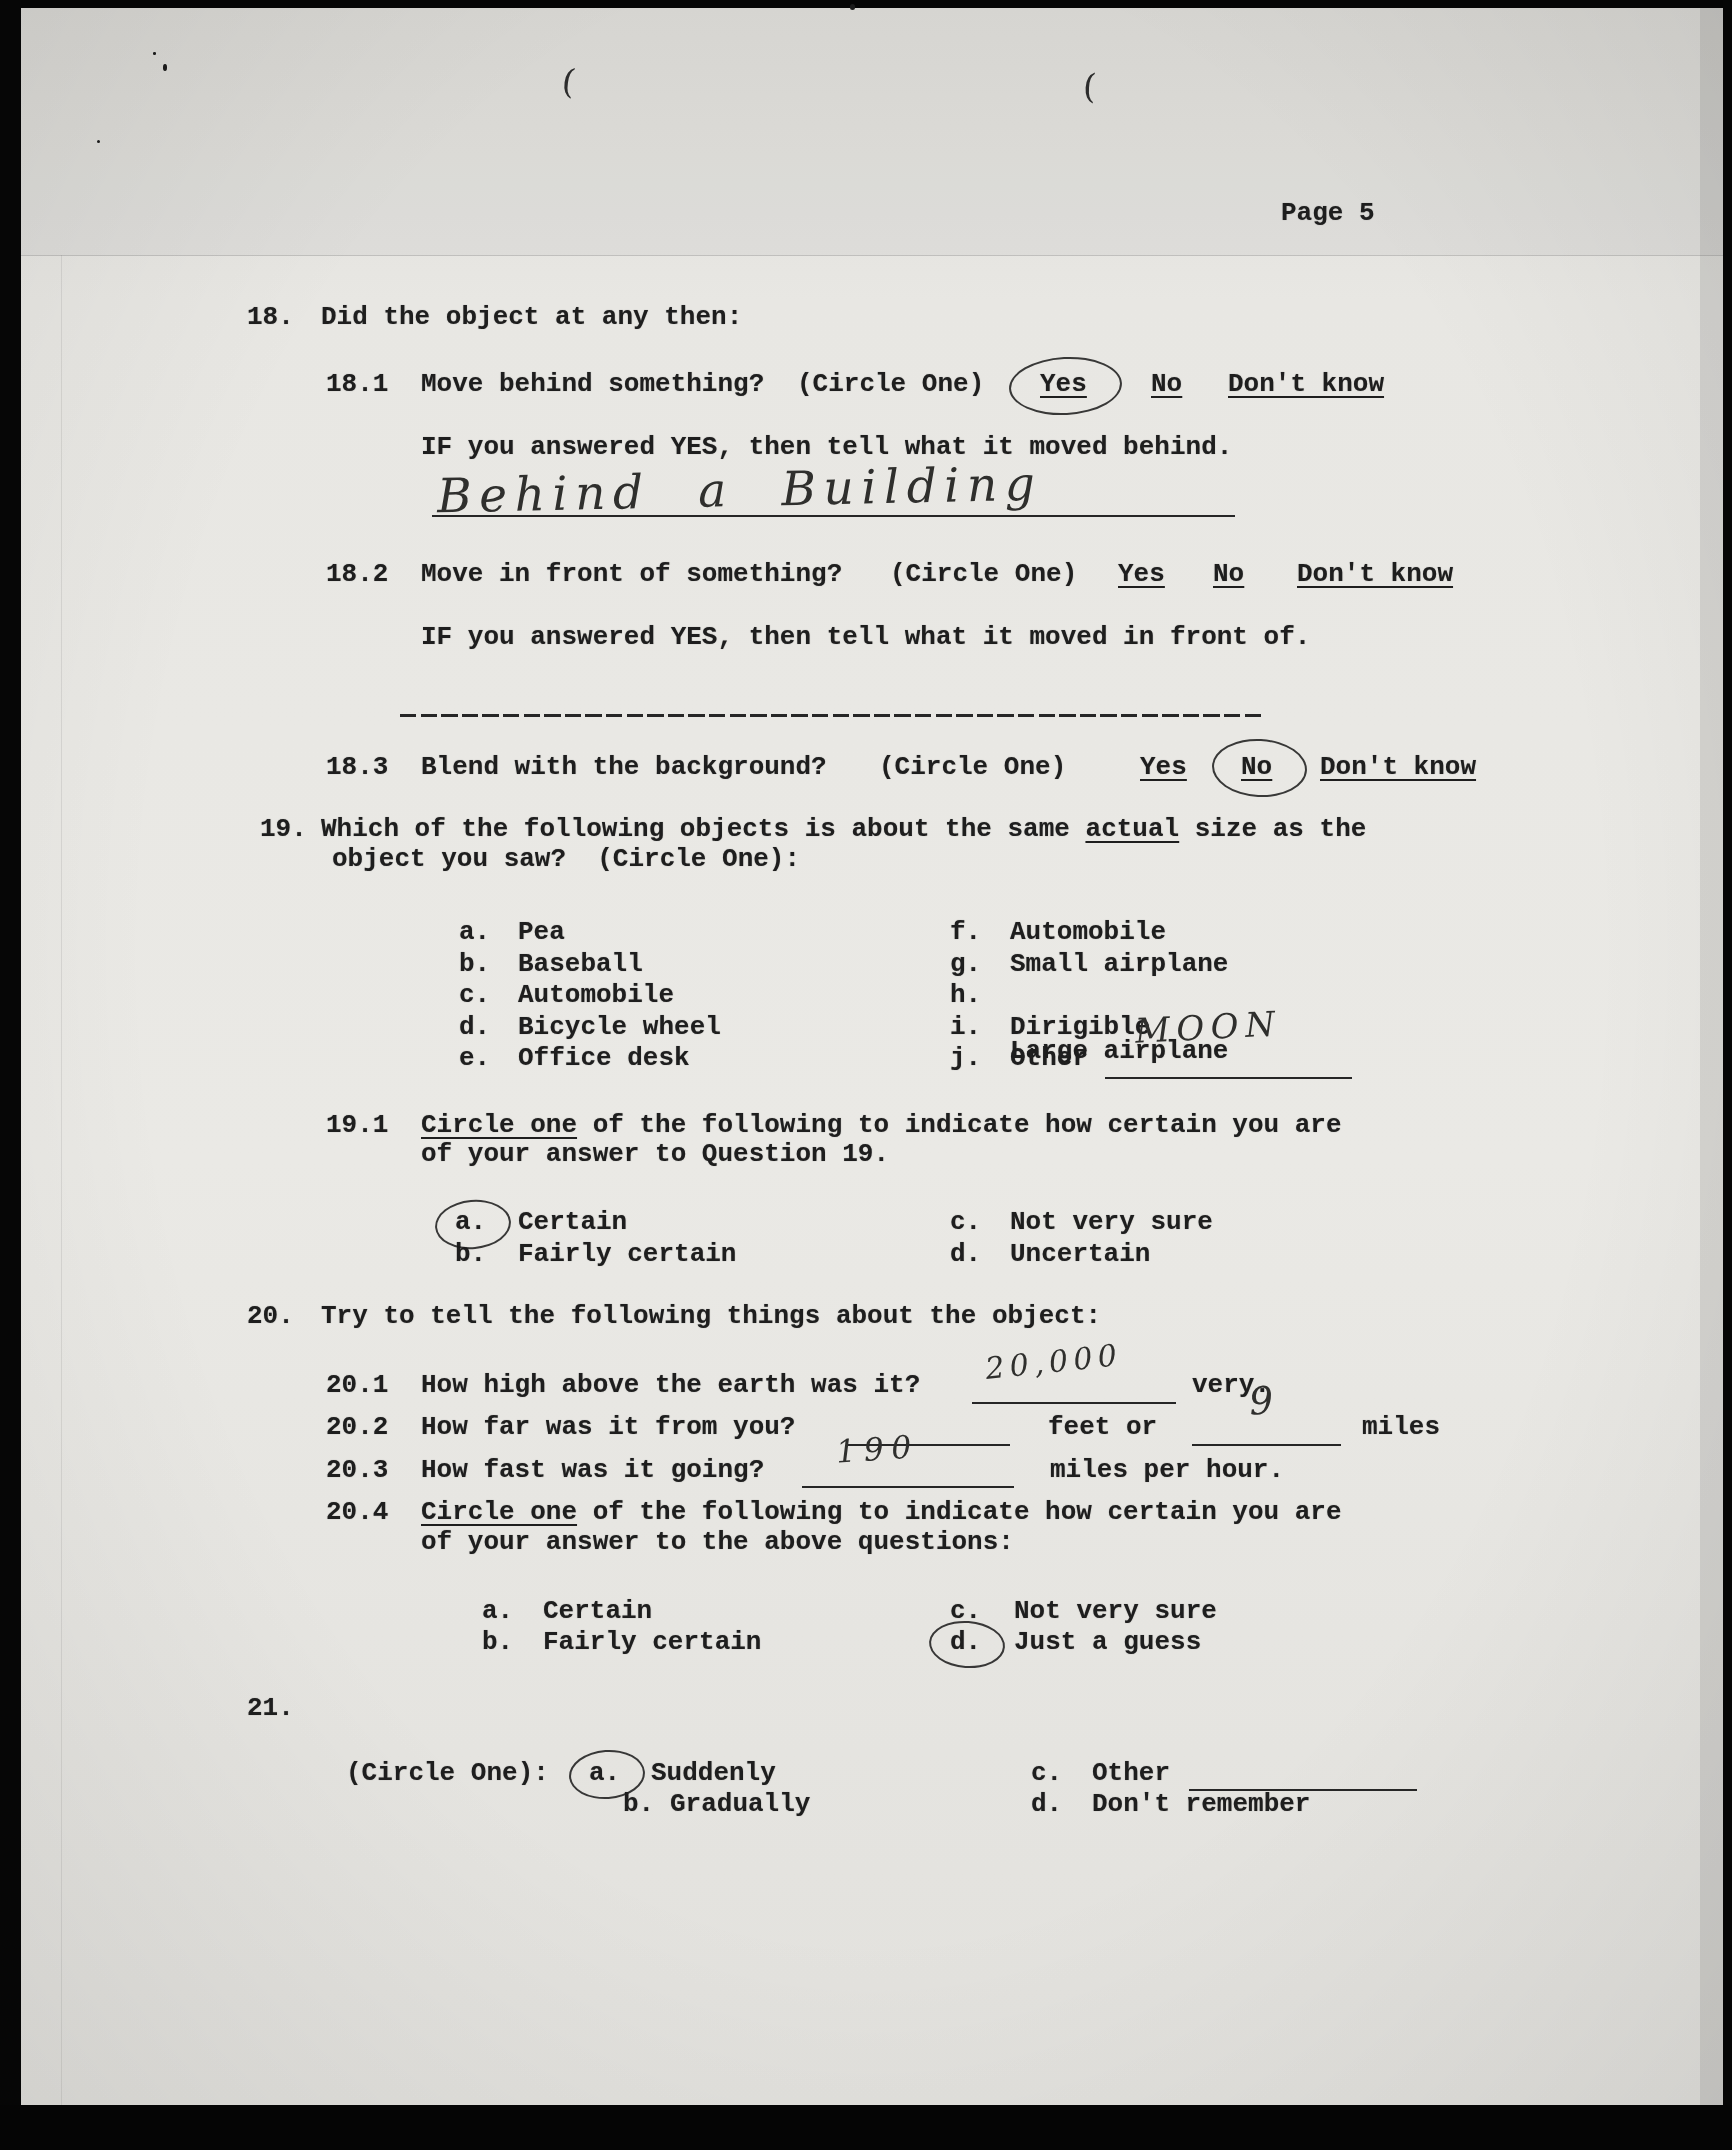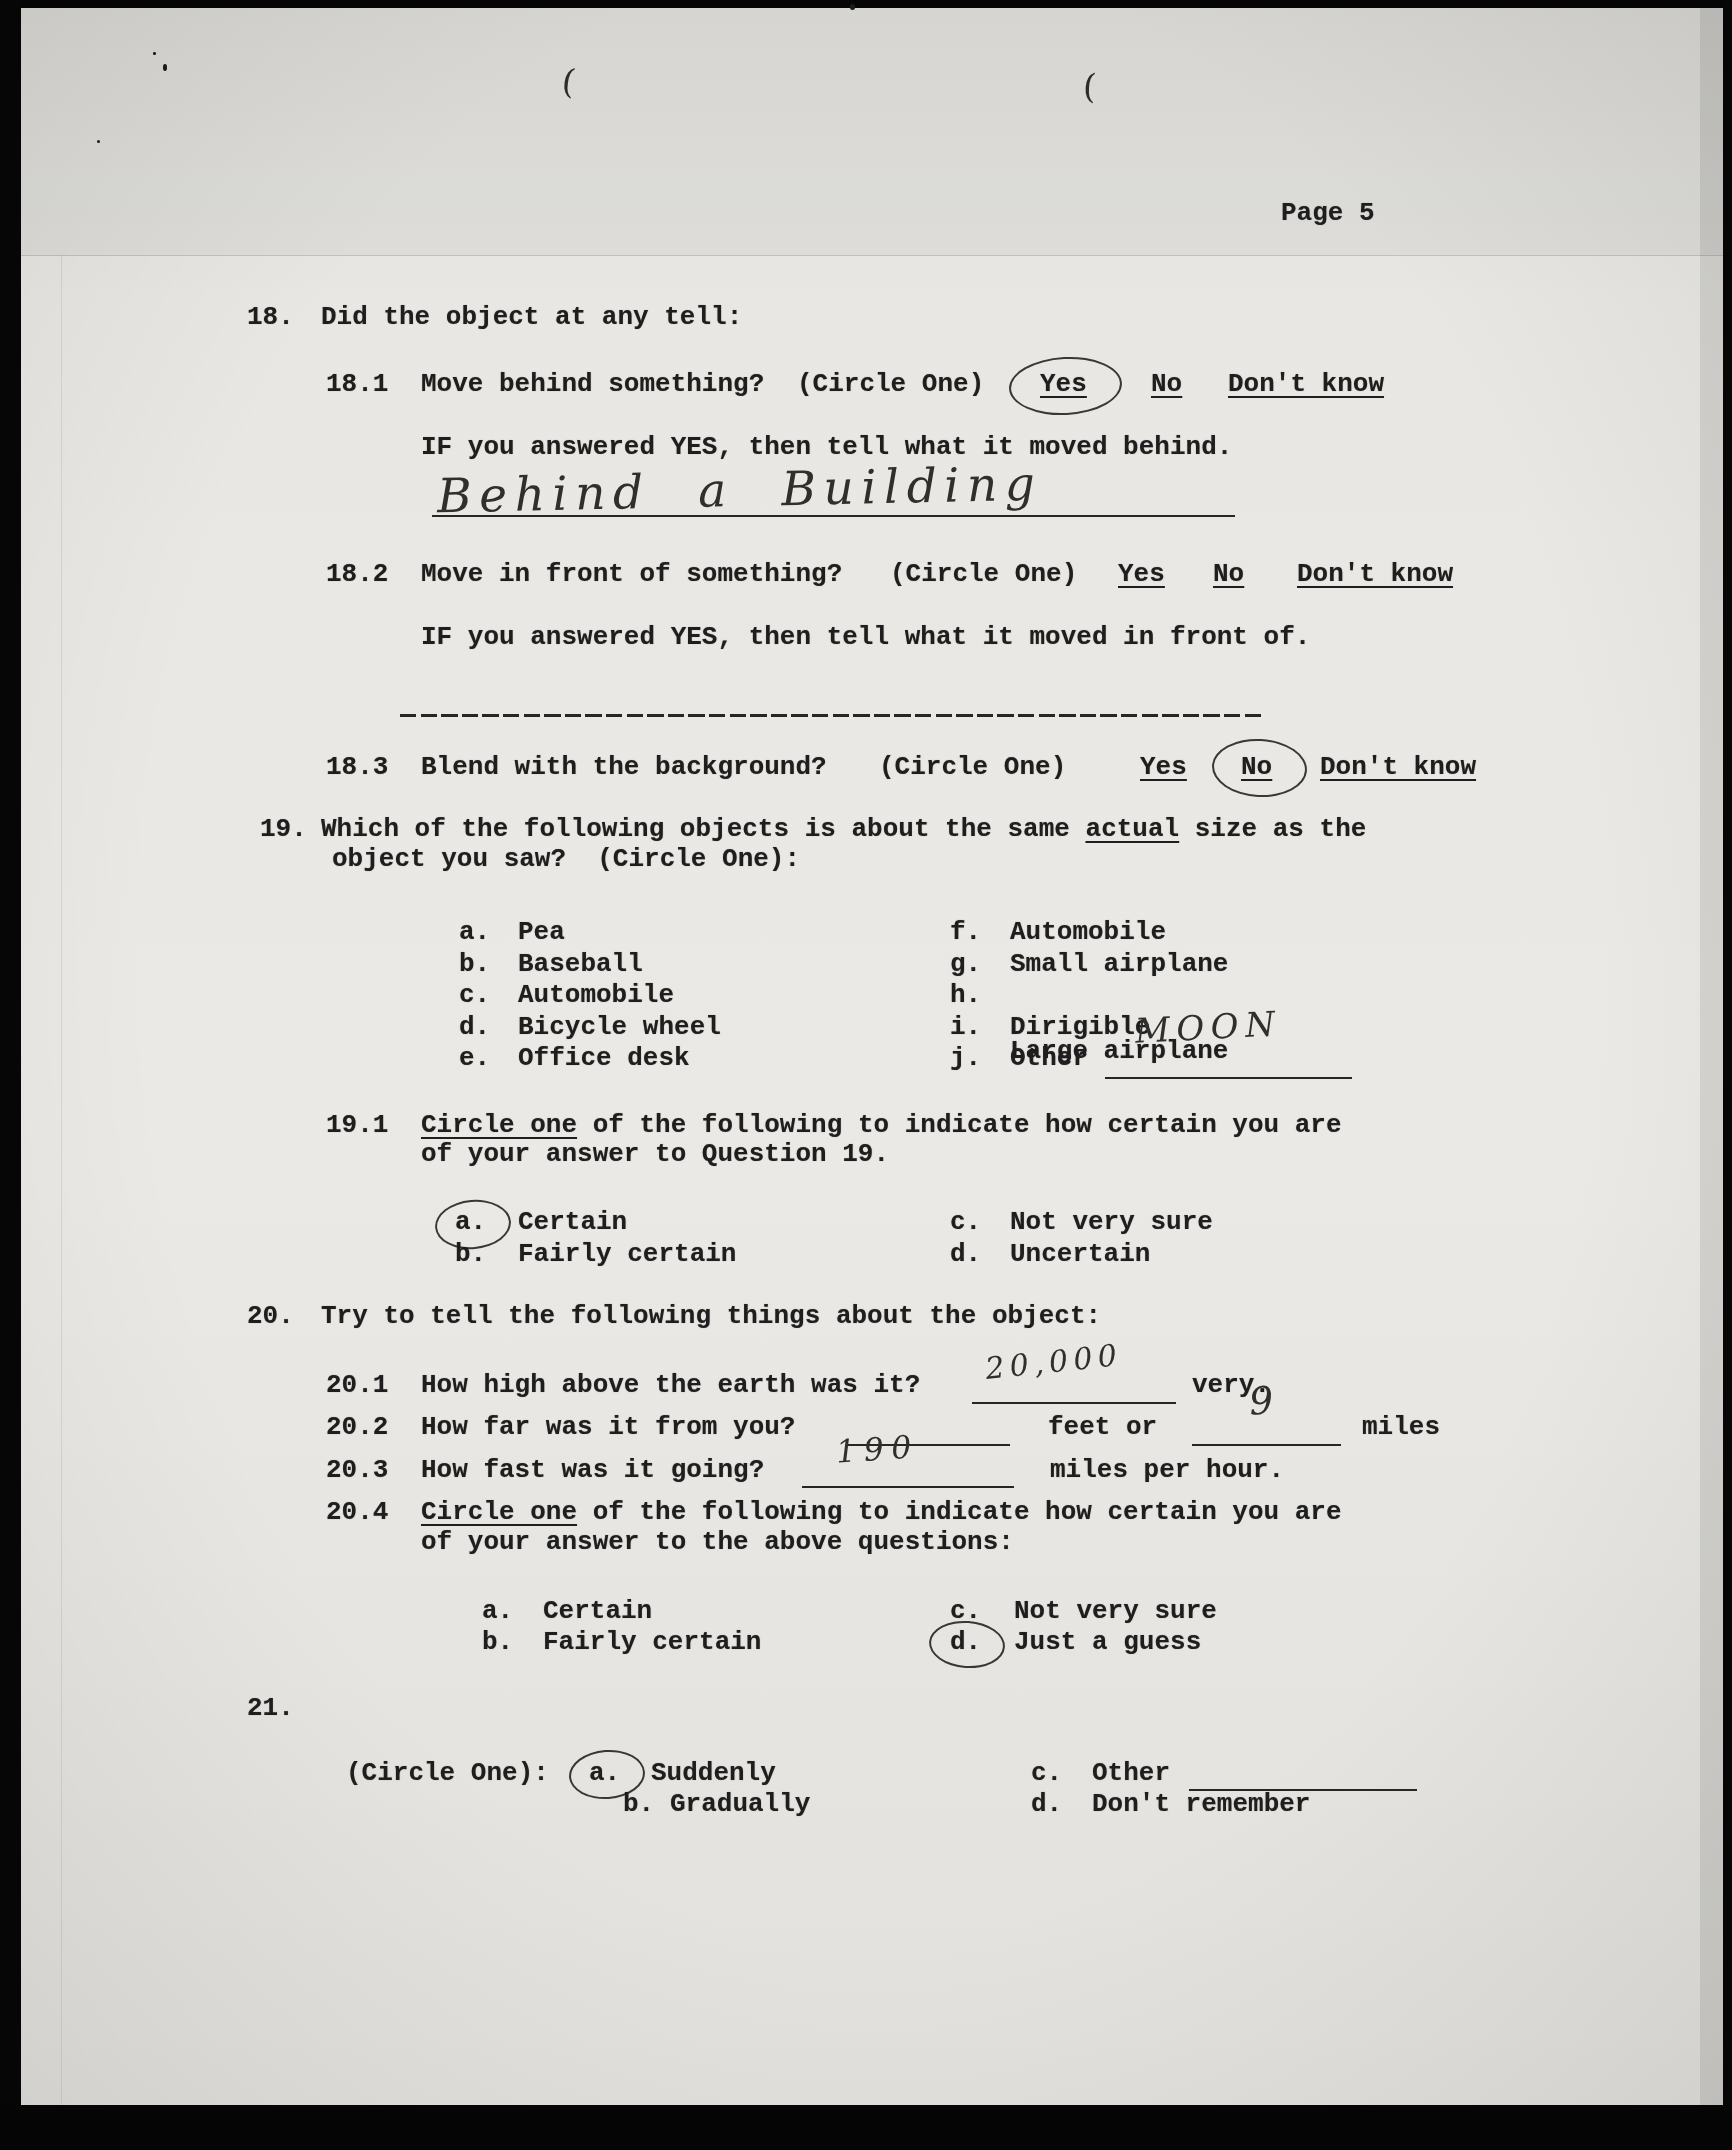--- a/index.html
+++ b/index.html
@@ -45,21 +45,21 @@
   <span class="mark" style="left:562px;top:61px;transform:rotate(8deg)">(</span>
   <span class="mark" style="left:1083px;top:66px;transform:rotate(4deg)">(</span>
   <div class="speck" style="left:850px;top:4.3px;width:5.4px;height:5.4px"></div>
   <div class="speck" style="left:163px;top:64px;width:3.8px;height:6.5px"></div>
   <div class="speck" style="left:153px;top:52px;width:2.7px;height:2.7px"></div>
   <div class="speck" style="left:97px;top:140px;width:3.3px;height:3.3px"></div>
 
   <span class="t" style="left:1281px;top:198px">Page 5</span>
 
   <span class="t" style="left:247px;top:302px">18.</span>
-  <span class="t" style="left:321px;top:302px">Did the object at any tell:</span>
+  <span class="t" style="left:321px;top:302px">Did the object at any then:</span>
 
   <span class="t" style="left:326px;top:369px">18.1</span>
   <span class="t" style="left:421px;top:369px">Move behind something?</span>
   <span class="t" style="left:797px;top:369px">(Circle One)</span>
   <span class="t u" style="left:1040px;top:369px">Yes</span>
   <span class="t u" style="left:1151px;top:369px">No</span>
   <span class="t u" style="left:1228px;top:369px">Don't know</span>
   <div class="circle" style="left:1009px;top:357px;width:109px;height:54px;transform:rotate(-3deg)"></div>
   <span class="t" style="left:421px;top:432px">IF you answered YES, then tell what it moved behind.</span>
   <span class="hand" style="left:437px;top:462px;font-size:47px;letter-spacing:7.6px;word-spacing:25px;transform:rotate(-1.2deg)">Behind a Building</span>

